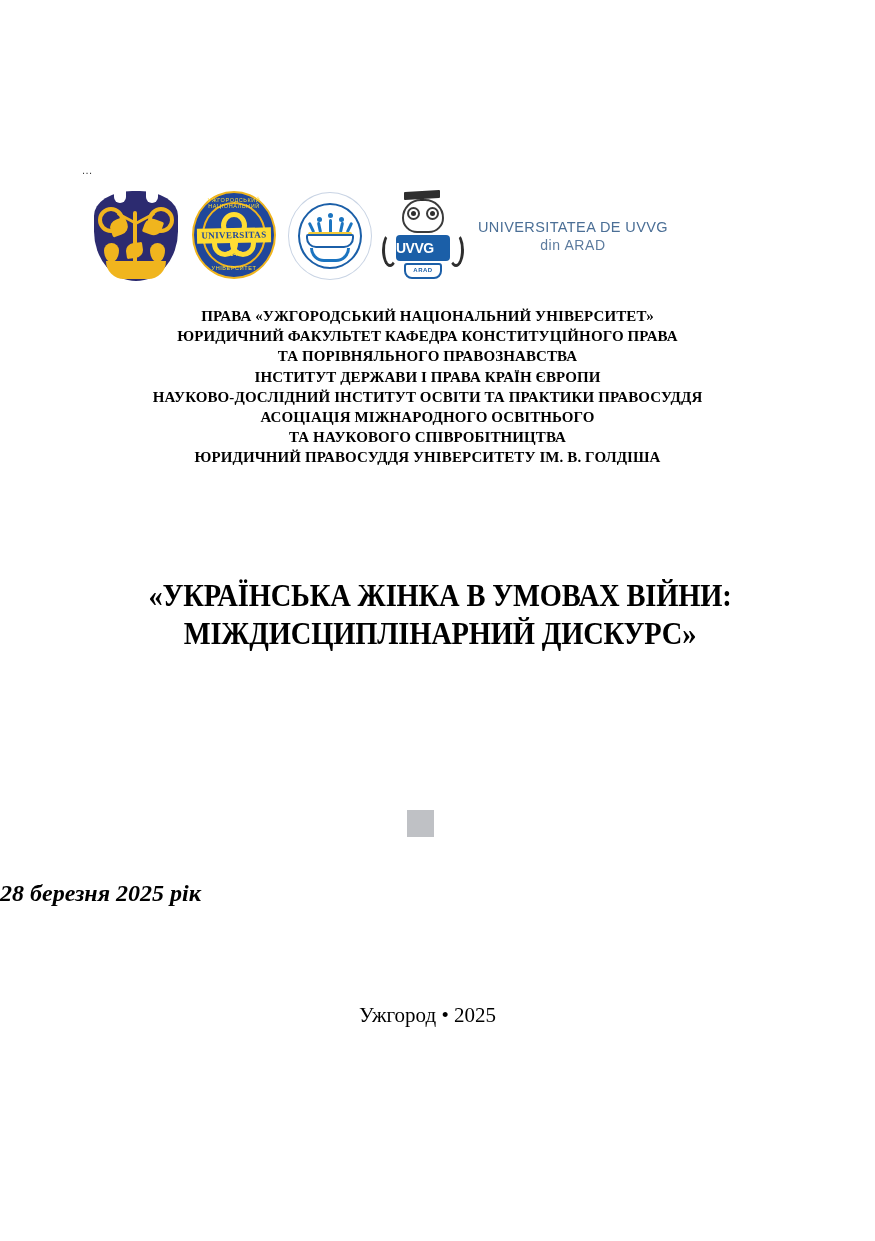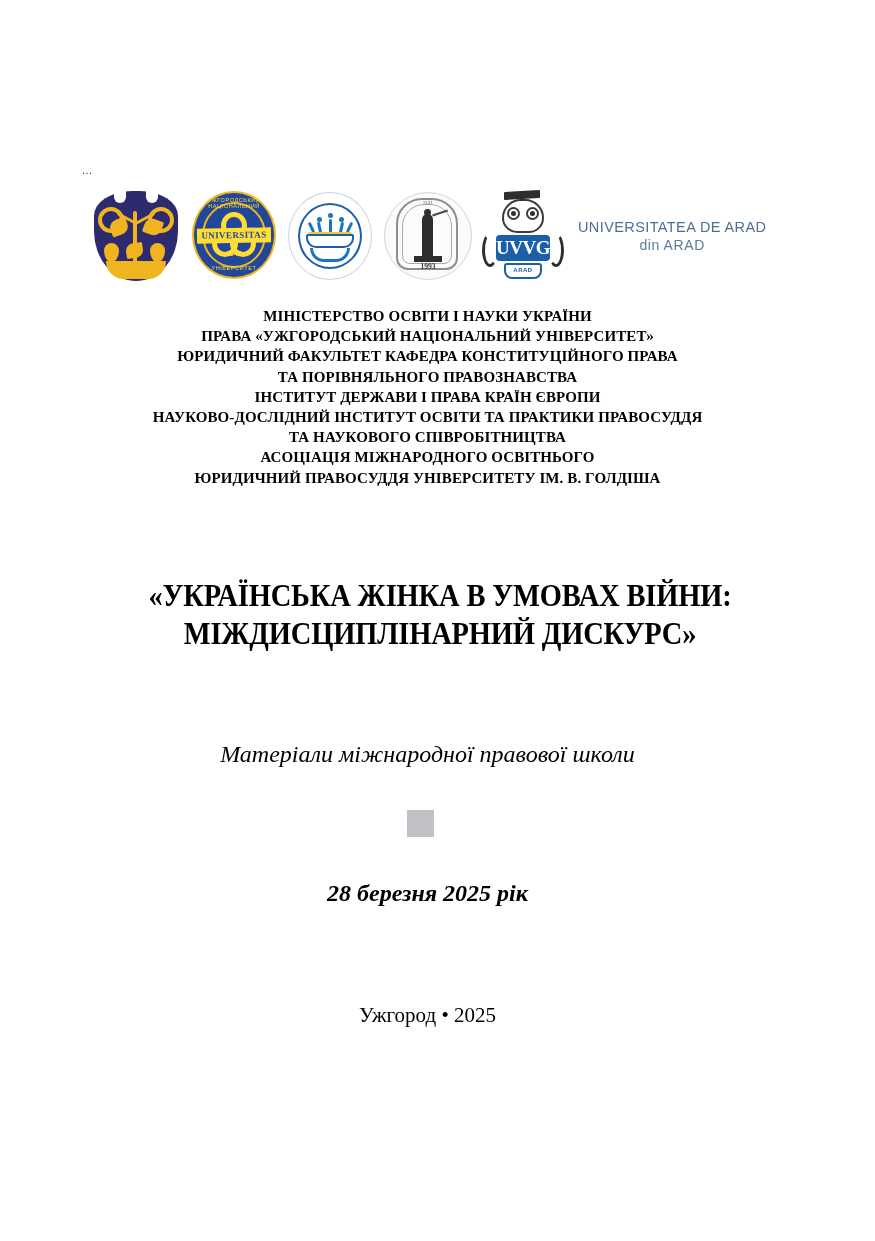--- a/index.html
+++ b/index.html
@@ -365,24 +365,23 @@
     position: absolute;
     left: 16px; top: 48px;
     width: 54px; height: 26px;
     background: #1b5fa8;
     border-radius: 4px;
   }
   .uvvg-text {
     position: absolute;
     left: 16px; top: 48px;
     width: 54px;
-    text-align: center;
-    font-family: Liberation Serif, serif;
-    font-weight: bold;
-    font-size: 19px;
+    font-family: Liberation Sans, sans-serif;
+    font-weight: bold;
+    font-size: 14px;
     line-height: 26px;
     color: #ffffff;
     letter-spacing: -0.5px;
   }
   .wreath {
     position: absolute;
     top: 46px;
     width: 16px; height: 34px;
     border: 3px solid #2e2e2e;
     border-radius: 50%;
@@ -504,21 +503,20 @@
     height: 27px;
     background: #bfc1c5;
   }
 
   
   .event-date {
     position: absolute;
     left: 0;
     top: 878px;
     width: 855px;
-    text-align: center;
     font-family: "Liberation Serif", "DejaVu Serif", serif;
     font-style: italic;
     font-weight: bold;
     font-size: 24px;
     line-height: 30px;
     color: #000;
   }
 
   
   .imprint {
@@ -584,73 +582,60 @@
       <div class="fig" style="left:45px; top:31px; width:3px; height:14px;"></div>
       <div class="fig" style="left:34px; top:34px; width:3px; height:11px; transform:rotate(-12deg);"></div>
       <div class="fig" style="left:56px; top:34px; width:3px; height:11px; transform:rotate(12deg);"></div>
       <div class="fig" style="left:26px; top:34px; width:3px; height:11px; transform:rotate(-26deg);"></div>
       <div class="fig" style="left:64px; top:34px; width:3px; height:11px; transform:rotate(26deg);"></div>
       <div class="book-fill"></div>
       <div class="book"></div>
       <div class="hands"></div>
     </div>
 
-    <div class="logo logo-themis">
-      <div class="themis-outer"></div>
-      <div class="themis-frame"></div>
-      <div class="themis-frame2"></div>
-      <div class="themis-top-text">НДІ</div>
-      <div class="themis-scale"></div>
-      <div class="themis-head"></div>
-      <div class="themis-figure"></div>
-      <div class="themis-base"></div>
-      <div class="themis-year">1993</div>
-    </div>
 
     <div class="logo logo-uvvg">
       <div class="owl-body"></div>
       <div class="owl-cap"></div>
       <div class="owl-cap-knot"></div>
       <div class="owl-eye owl-eye-l"></div>
       <div class="owl-eye owl-eye-r"></div>
       <div class="owl-pupil owl-pupil-l"></div>
       <div class="owl-pupil owl-pupil-r"></div>
       <div class="wreath wreath-l"></div>
       <div class="wreath wreath-r"></div>
       <div class="uvvg-bar"></div>
       <div class="uvvg-text">UVVG</div>
       <div class="arad-banner"></div>
       <div class="arad-text">ARAD</div>
     </div>
 
     <div class="uvvg-words">
-      <div class="uvvg-line1">UNIVERSITATEA DE ARAD</div>
+      <div class="uvvg-line1">UNIVERSITATEA DE UVVG</div>
       <div class="uvvg-line3">din ARAD</div>
     </div>
 
   </div>
 
   <div class="org-block">
-    <div class="org-line">МІНІСТЕРСТВО ОСВІТИ І НАУКИ УКРАЇНИ</div>
     <div class="org-line">ПРАВА «УЖГОРОДСЬКИЙ НАЦІОНАЛЬНИЙ УНІВЕРСИТЕТ»</div>
     <div class="org-line">ЮРИДИЧНИЙ ФАКУЛЬТЕТ КАФЕДРА КОНСТИТУЦІЙНОГО ПРАВА</div>
     <div class="org-line">ТА ПОРІВНЯЛЬНОГО ПРАВОЗНАВСТВА</div>
     <div class="org-line">ІНСТИТУТ ДЕРЖАВИ І ПРАВА КРАЇН ЄВРОПИ</div>
     <div class="org-line">НАУКОВО-ДОСЛІДНИЙ ІНСТИТУТ ОСВІТИ ТА ПРАКТИКИ ПРАВОСУДДЯ</div>
+    <div class="org-line">АСОЦІАЦІЯ МІЖНАРОДНОГО ОСВІТНЬОГО</div>
     <div class="org-line">ТА НАУКОВОГО СПІВРОБІТНИЦТВА</div>
-    <div class="org-line">АСОЦІАЦІЯ МІЖНАРОДНОГО ОСВІТНЬОГО</div>
     <div class="org-line">ЮРИДИЧНИЙ ПРАВОСУДДЯ УНІВЕРСИТЕТУ ІМ. В. ГОЛДІША</div>
   </div>
 
   <div class="main-title">
     <div class="title-line">«УКРАЇНСЬКА ЖІНКА В УМОВАХ ВІЙНИ:</div>
     <div class="title-line">МІЖДИСЦИПЛІНАРНИЙ ДИСКУРС»</div>
   </div>
 
-  <div class="subtitle">Матеріали міжнародної правової школи</div>
 
   <div class="placeholder-square"></div>
 
   <div class="event-date">28 березня 2025 рік</div>
 
   <div class="imprint">Ужгород • 2025</div>
 
 </div>
 
 </body></html>

